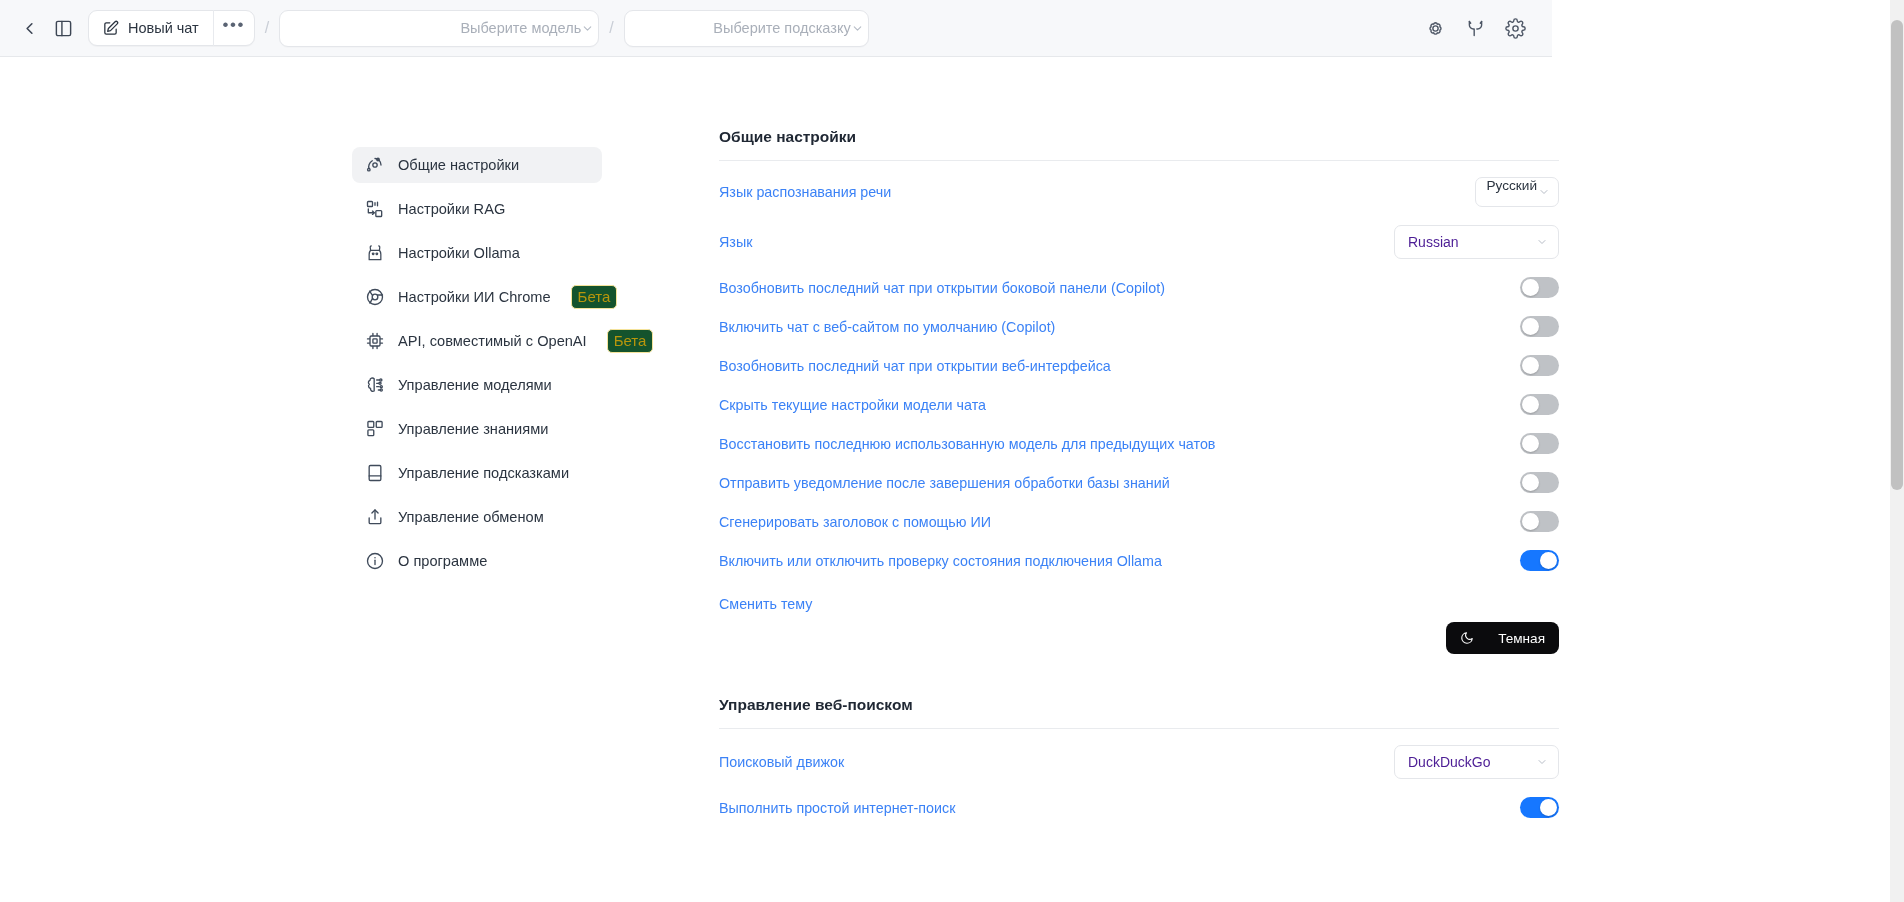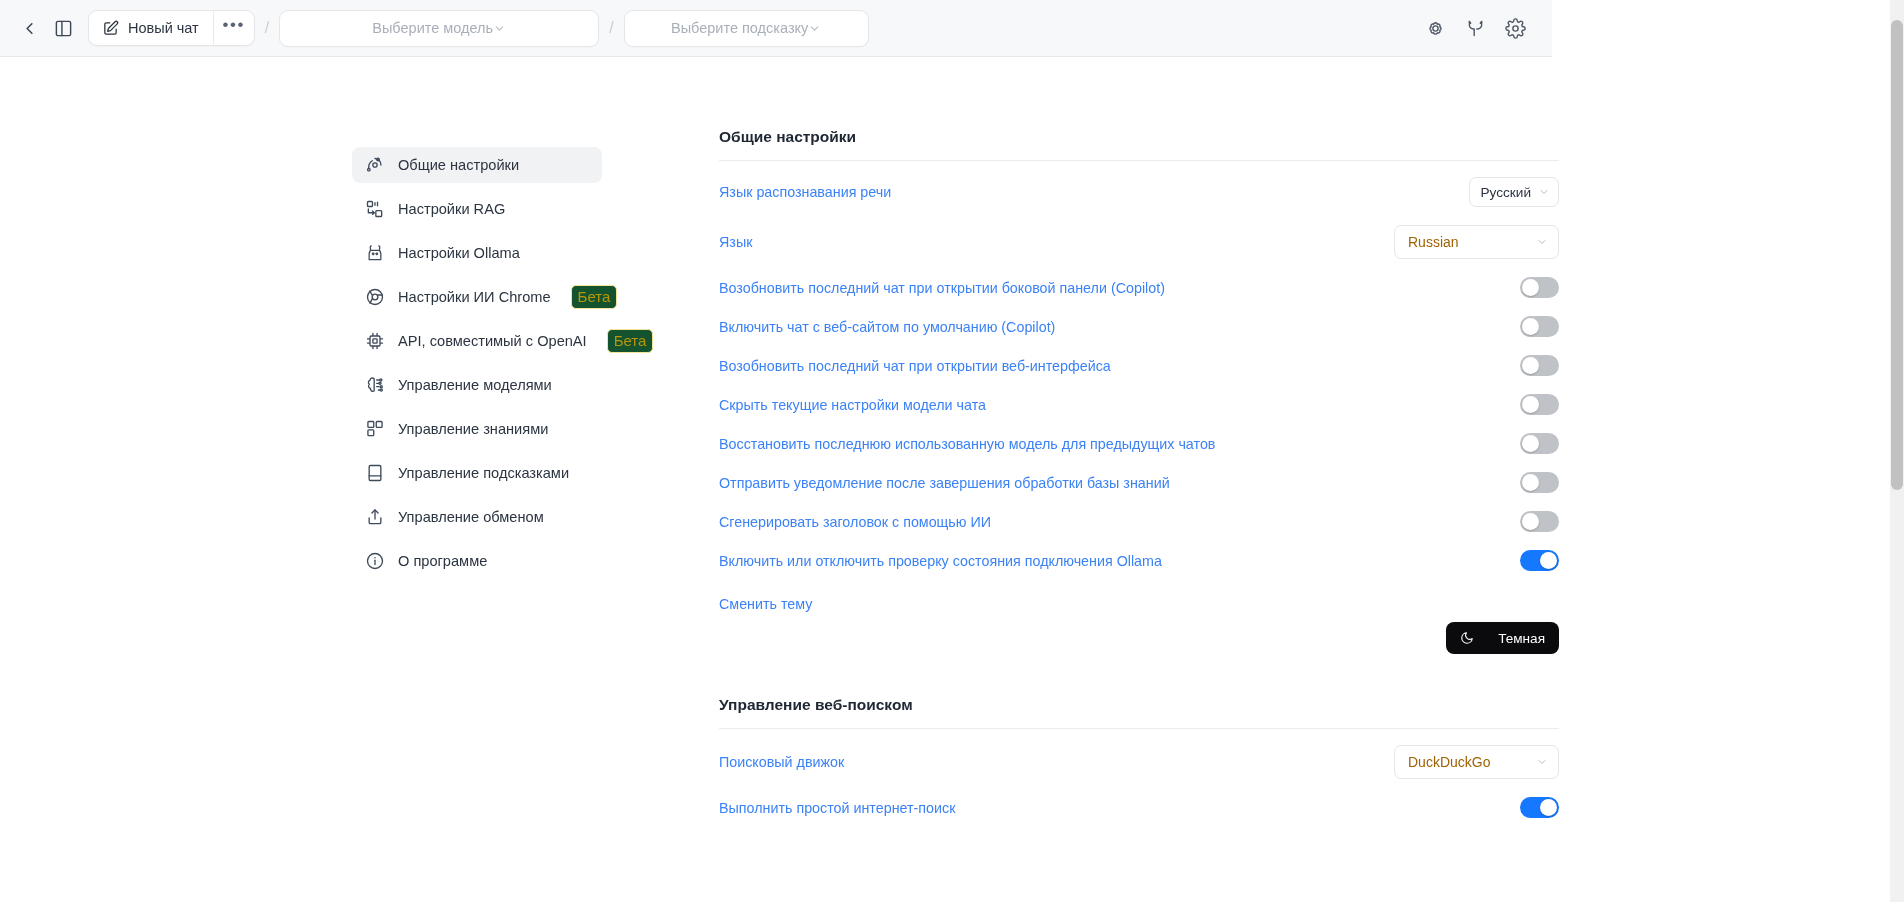--- a/index.html
+++ b/index.html
@@ -56,21 +56,21 @@
     letter-spacing: 1.5px; font-size: 17px; line-height: 8px;
     transform: translateY(-3px);
   }
   .slash {
     color: #c9ced6; font-size: 16px; margin: 0 10px; flex: none;
     user-select: none;
   }
   .hdr-select {
     height: 37px; background: #ffffff;
     border: 1px solid #e4e6ea; border-radius: 9px;
-    display: flex; align-items: center; justify-content: center;
+    display: flex; align-items: center; justify-content: flex-end;
     padding: 0 4px; cursor: pointer; flex: none;
     box-shadow: 0 1px 1px rgba(16,24,40,.02);
   }
   #model-select { width: 320px; }
   #prompt-select { width: 245px; }
   .hdr-select .ph { font-size: 14.5px; color: #a9afb9; }
   .caret { color: #b6bcc6; display: flex; align-items: center; }
   .hdr-right {
     position: absolute; right: 26px; top: 0; height: 57px;
     display: flex; align-items: center; gap: 19px;
@@ -107,28 +107,28 @@
   .sec-rule { height: 1px; background: #e9ebee; }
   .row {
     display: flex; align-items: center; justify-content: space-between;
     min-height: 38px; padding: 9px 0;
   }
   .row-label { font-size: 14.3px; color: #3b82f6; }
 
   .sel-sm {
     height: 30px; min-width: 77px;
     border: 1px solid #e4e6ea; border-radius: 7px; background: #fff;
-    display: flex; align-items: center; gap: 7px;
+    display: flex; gap: 1px;
     padding: 0 8px 0 11px; cursor: pointer; font-size: 13.6px; color: #2b3440;
   }
   .sel-lg {
     height: 34px; width: 165px;
     border: 1px solid #e4e6ea; border-radius: 7px; background: #fff;
     display: flex; align-items: center; justify-content: space-between;
-    padding: 0 10px 0 13px; cursor: pointer; font-size: 14px; color: #a16207;
+    padding: 0 10px 0 13px; cursor: pointer; font-size: 14px; color: #4c1d95;
   }
   .toggle {
     width: 39px; height: 21px; border-radius: 11px;
     background: #bfc2c6; position: relative; cursor: pointer; flex: none;
   }
   .toggle .knob {
     position: absolute; top: 2px; left: 2px;
     width: 17px; height: 17px; border-radius: 50%;
     background: #fff; box-shadow: 0 1px 2px rgba(0,0,0,.2);
     transition: left .15s;

